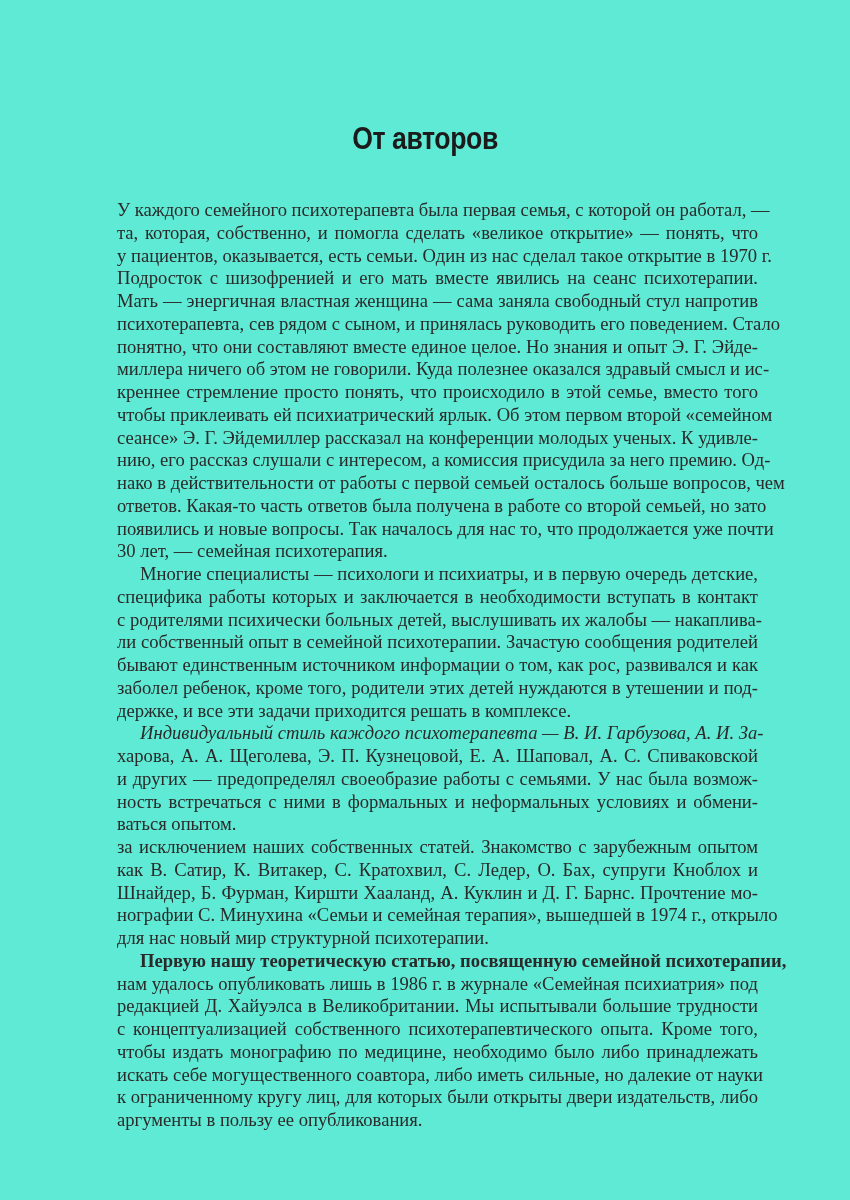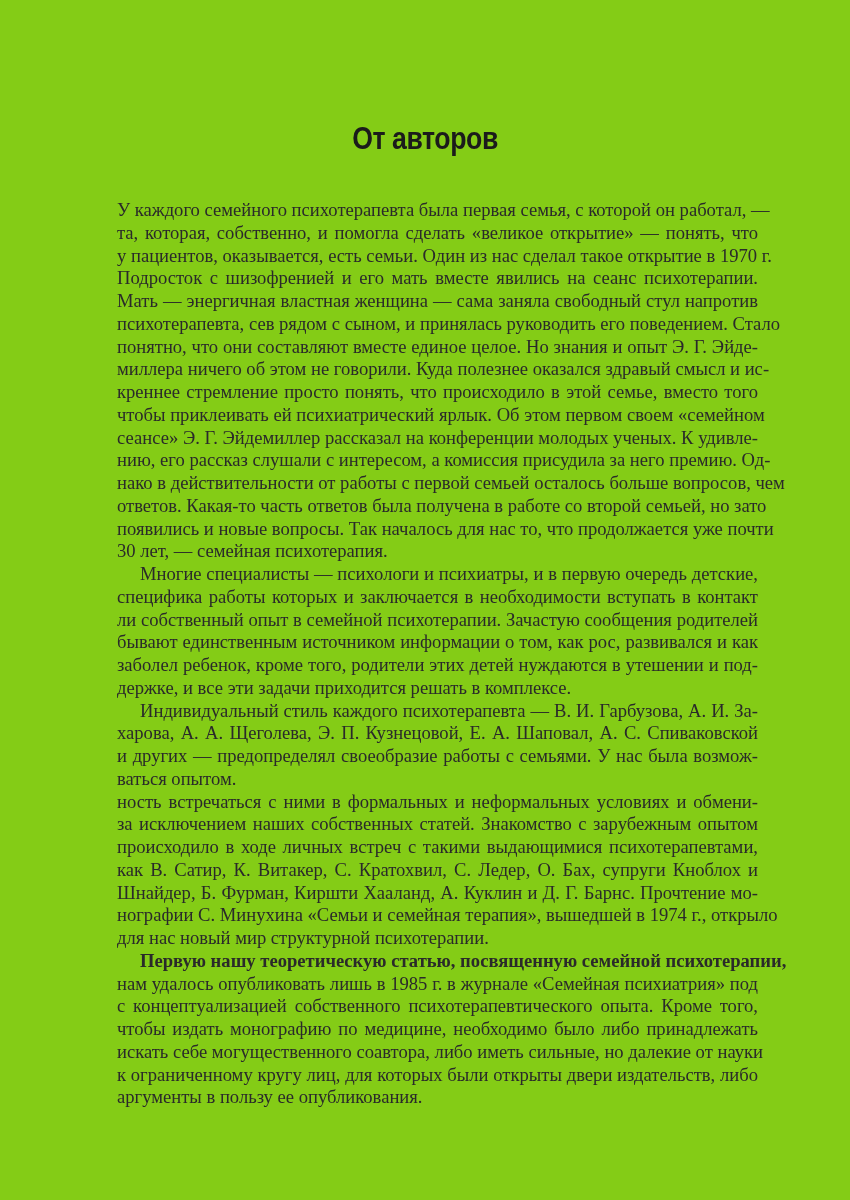--- a/index.html
+++ b/index.html
@@ -12,21 +12,21 @@
     height: 1200px;
     position: relative;
     overflow: hidden;
   }
   .page {
     position: absolute;
     left: 0;
     top: 0;
     width: 850px;
     height: 1200px;
-    background: #84cc16;
+    background: #5eead4;
   }
   .title {
     position: absolute;
     top: 100px;
     left: 0;
     width: 850px;
     text-align: center;
     font-family: "Liberation Sans", sans-serif;
     font-weight: bold;
     font-size: 31px;
@@ -75,54 +75,55 @@
       <div class="para">
         <span class="line first">У каждого семейного психотерапевта была первая семья, с которой он работал, —</span>
         <span class="line">та, которая, собственно, и помогла сделать «великое открытие» — понять, что</span>
         <span class="line">у пациентов, оказывается, есть семьи. Один из нас сделал такое открытие в 1970 г.</span>
         <span class="line">Подросток с шизофренией и его мать вместе явились на сеанс психотерапии.</span>
         <span class="line">Мать — энергичная властная женщина — сама заняла свободный стул напротив</span>
         <span class="line">психотерапевта, сев рядом с сыном, и принялась руководить его поведением. Стало</span>
         <span class="line">понятно, что они составляют вместе единое целое. Но знания и опыт Э. Г. Эйде-</span>
         <span class="line">миллера ничего об этом не говорили. Куда полезнее оказался здравый смысл и ис-</span>
         <span class="line">креннее стремление просто понять, что происходило в этой семье, вместо того</span>
-        <span class="line">чтобы приклеивать ей психиатрический ярлык. Об этом первом своем «семейном</span>
+        <span class="line">чтобы приклеивать ей психиатрический ярлык. Об этом первом второй «семейном</span>
         <span class="line">сеансе» Э. Г. Эйдемиллер рассказал на конференции молодых ученых. К удивле-</span>
         <span class="line">нию, его рассказ слушали с интересом, а комиссия присудила за него премию. Од-</span>
         <span class="line">нако в действительности от работы с первой семьей осталось больше вопросов, чем</span>
         <span class="line">ответов. Какая-то часть ответов была получена в работе со второй семьей, но зато</span>
         <span class="line">появились и новые вопросы. Так началось для нас то, что продолжается уже почти</span>
         <span class="line last">30 лет, — семейная психотерапия.</span>
       </div>
       <div class="para indented">
         <span class="line first" style="padding-left: 23px;">Многие специалисты — психологи и психиатры, и в первую очередь детские,</span>
         <span class="line">специфика работы которых и заключается в необходимости вступать в контакт</span>
+        <span class="line">с родителями психически больных детей, выслушивать их жалобы — накаплива-</span>
         <span class="line">ли собственный опыт в семейной психотерапии. Зачастую сообщения родителей</span>
         <span class="line">бывают единственным источником информации о том, как рос, развивался и как</span>
         <span class="line">заболел ребенок, кроме того, родители этих детей нуждаются в утешении и под-</span>
         <span class="line last">держке, и все эти задачи приходится решать в комплексе.</span>
       </div>
       <div class="para indented">
-        <span class="line first" style="padding-left: 23px;">Индивидуальный стиль каждого психотерапевта — В. И. Гарбузова, А. И. За-</span>
+        <span class="line first" style="padding-left: 23px; font-style: italic;">Индивидуальный стиль каждого психотерапевта — В. И. Гарбузова, А. И. За-</span>
         <span class="line">харова, А. А. Щеголева, Э. П. Кузнецовой, Е. А. Шаповал, А. С. Спиваковской</span>
         <span class="line">и других — предопределял своеобразие работы с семьями. У нас была возмож-</span>
+        <span class="line">ность встречаться с ними в формальных и неформальных условиях и обмени-</span>
         <span class="line last">ваться опытом.</span>
-        <span class="line">ность встречаться с ними в формальных и неформальных условиях и обмени-</span>
       </div>
       <div class="para indented">
         <span class="line">за исключением наших собственных статей. Знакомство с зарубежным опытом</span>
-        <span class="line">происходило в ходе личных встреч с такими выдающимися психотерапевтами,</span>
         <span class="line">как В. Сатир, К. Витакер, С. Кратохвил, С. Ледер, О. Бах, супруги Кноблох и</span>
         <span class="line">Шнайдер, Б. Фурман, Киршти Хааланд, А. Куклин и Д. Г. Барнс. Прочтение мо-</span>
         <span class="line">нографии С. Минухина «Семьи и семейная терапия», вышедшей в 1974 г., открыло</span>
         <span class="line last">для нас новый мир структурной психотерапии.</span>
       </div>
       <div class="para indented">
         <span class="line first" style="padding-left: 23px; font-weight: bold;">Первую нашу теоретическую статью, посвященную семейной психотерапии,</span>
-        <span class="line">нам удалось опубликовать лишь в 1985 г. в журнале «Семейная психиатрия» под</span>
+        <span class="line">нам удалось опубликовать лишь в 1986 г. в журнале «Семейная психиатрия» под</span>
+        <span class="line">редакцией Д. Хайуэлса в Великобритании. Мы испытывали большие трудности</span>
         <span class="line">с концептуализацией собственного психотерапевтического опыта. Кроме того,</span>
         <span class="line">чтобы издать монографию по медицине, необходимо было либо принадлежать</span>
         <span class="line">искать себе могущественного соавтора, либо иметь сильные, но далекие от науки</span>
         <span class="line">к ограниченному кругу лиц, для которых были открыты двери издательств, либо</span>
         <span class="line last">аргументы в пользу ее опубликования.</span>
       </div>
     </div>
 </div>
 
 </body></html>

